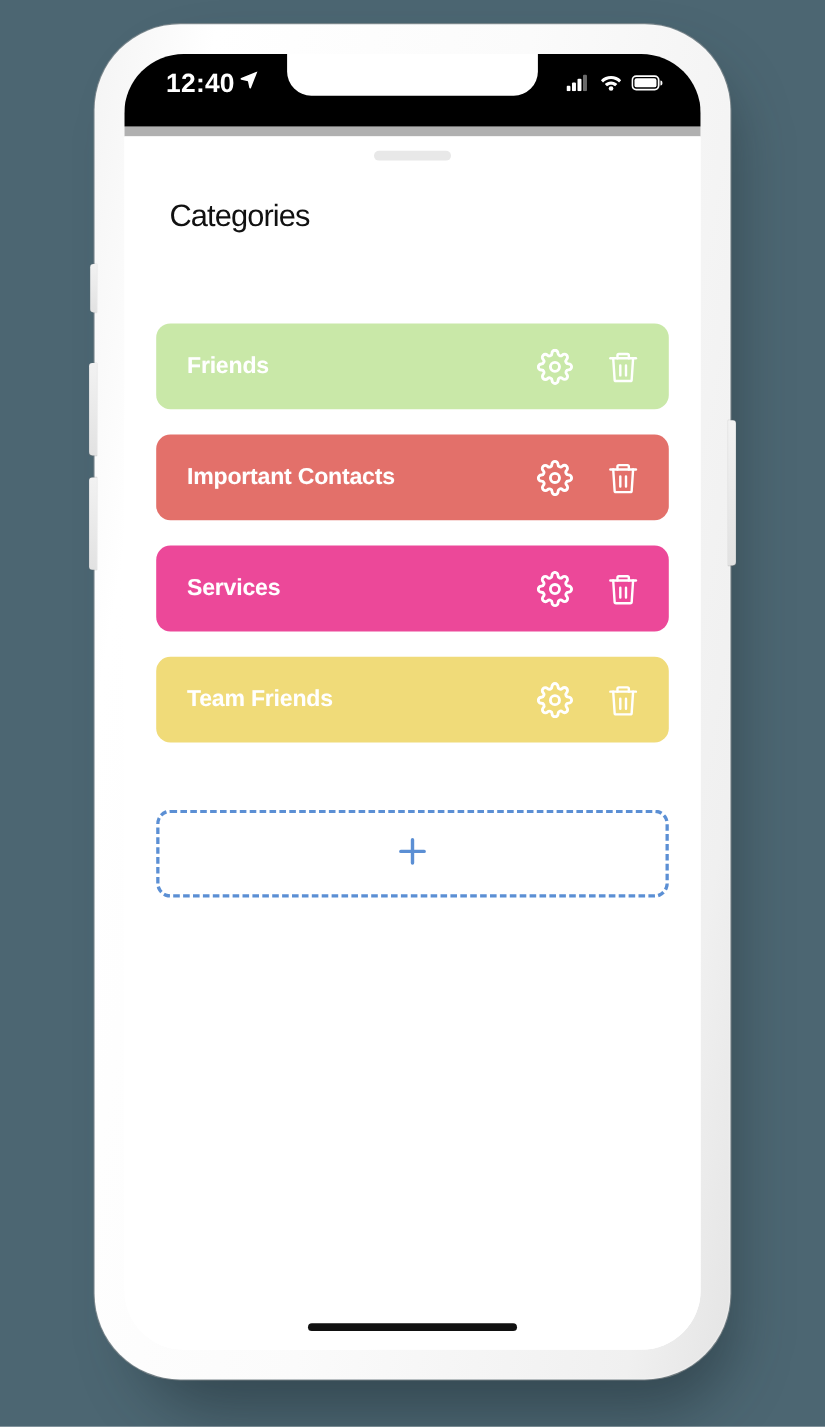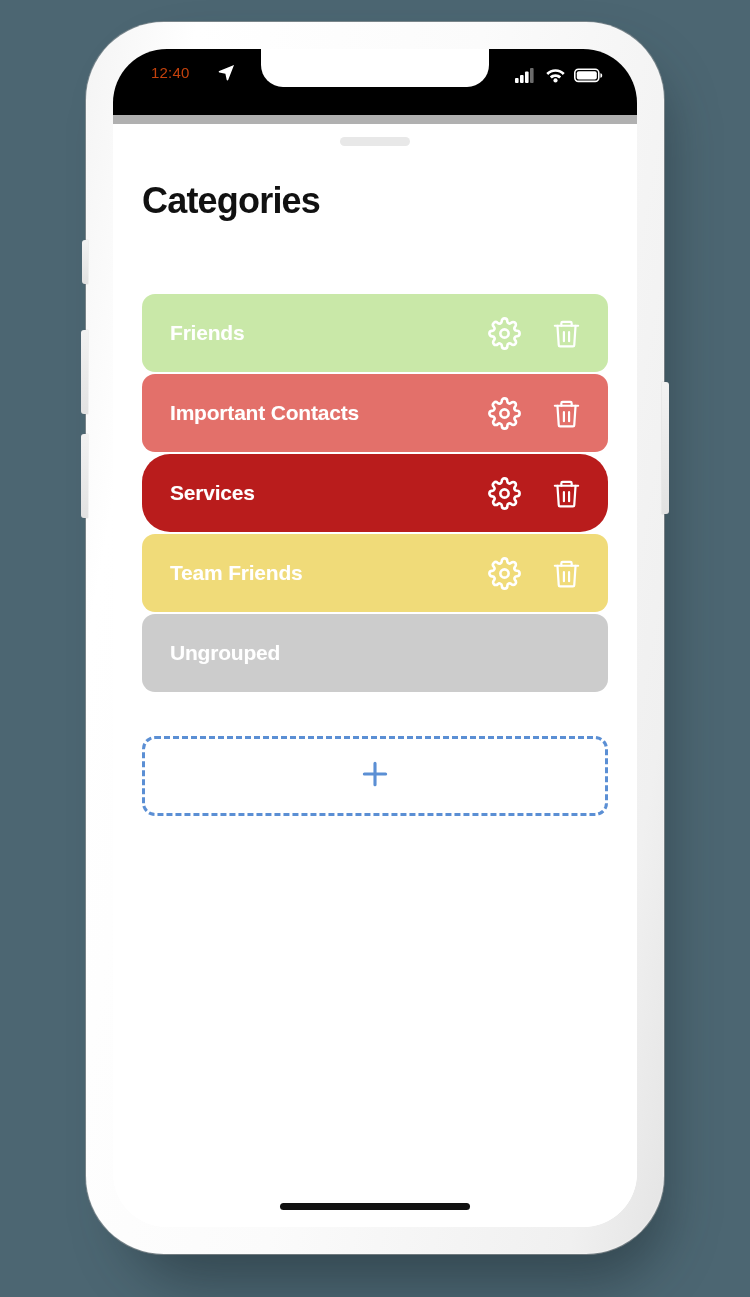--- a/index.html
+++ b/index.html
@@ -106,23 +106,23 @@
     top: -20px;
     width: 228px;
     height: 58px;
     background: #ffffff;
     border-radius: 0 0 22px 22px;
   }
   #status-time {
     position: absolute;
     left: 38px;
     top: 16px;
-    color: #c2410c;
-    font-size: 15px;
-    font-weight: normal;
+    color: #ffffff;
+    font-size: 24px;
+    font-weight: bold;
     letter-spacing: 0.2px;
     line-height: 1;
   }
   #location-arrow-icon {
     position: absolute;
     left: 104px;
     top: 14px;
   }
   #status-right {
     position: absolute;
@@ -154,40 +154,40 @@
     transform: translateX(-50%);
     top: 13px;
     width: 70px;
     height: 9px;
     border-radius: 5px;
     background: #e8e8e8;
   }
 
   #page-title {
     position: absolute;
-    left: 29px;
+    left: 41px;
     top: 56px;
-    font-size: 36px;
-    font-weight: bold;
+    font-size: 28px;
+    font-weight: normal;
     color: #111111;
     letter-spacing: -0.8px;
   }
 
   #category-list {
     position: absolute;
     left: 29px;
     top: 170px;
     width: 466px;
   }
 
   .category-row {
     position: relative;
     height: 78px;
     border-radius: 13px;
-    margin-bottom: 2px;
+    margin-bottom: 23px;
     display: flex;
     align-items: center;
     padding: 0 24px 0 28px;
   }
   .category-label {
     color: #ffffff;
     font-size: 21px;
     font-weight: bold;
     letter-spacing: -0.2px;
     flex: 1;
@@ -332,21 +332,21 @@
               <svg width="31" height="31" viewBox="0 0 24 24" fill="none" stroke="#ffffff" stroke-width="1.7" stroke-linecap="round" stroke-linejoin="round">
                 <path d="M3 6h18"></path>
                 <path d="M8 6V4a1 1 0 0 1 1-1h6a1 1 0 0 1 1 1v2"></path>
                 <path d="M5 6l1 15a1 1 0 0 0 1 1h10a1 1 0 0 0 1-1l1-15"></path>
                 <path d="M10 11v7M14 11v7"></path>
               </svg>
             </span>
           </span>
         </div>
 
-        <div class="category-row" style="background:#b91c1c;border-radius:28px;">
+        <div class="category-row" style="background:#ec4899;">
           <span class="category-label">Services</span>
           <span class="row-actions">
             <span class="icon-btn">
               <svg width="33" height="33" viewBox="0 0 24 24" fill="none" stroke="#ffffff" stroke-width="1.9" stroke-linecap="round" stroke-linejoin="round">
                 <circle cx="12" cy="12" r="3"></circle>
                 <path d="M19.4 15a1.65 1.65 0 0 0 .33 1.82l.06.06a2 2 0 1 1-2.83 2.83l-.06-.06a1.65 1.65 0 0 0-1.82-.33 1.65 1.65 0 0 0-1 1.51V21a2 2 0 0 1-4 0v-.09A1.65 1.65 0 0 0 9 19.4a1.65 1.65 0 0 0-1.82.33l-.06.06a2 2 0 1 1-2.83-2.83l.06-.06a1.65 1.65 0 0 0 .33-1.82 1.65 1.65 0 0 0-1.51-1H3a2 2 0 0 1 0-4h.09A1.65 1.65 0 0 0 4.6 9a1.65 1.65 0 0 0-.33-1.82l-.06-.06a2 2 0 1 1 2.83-2.83l.06.06a1.65 1.65 0 0 0 1.82.33H9a1.65 1.65 0 0 0 1-1.51V3a2 2 0 0 1 4 0v.09a1.65 1.65 0 0 0 1 1.51 1.65 1.65 0 0 0 1.82-.33l.06-.06a2 2 0 1 1 2.83 2.83l-.06.06a1.65 1.65 0 0 0-.33 1.82V9a1.65 1.65 0 0 0 1.51 1H21a2 2 0 0 1 0 4h-.09a1.65 1.65 0 0 0-1.51 1z"></path>
               </svg>
             </span>
             <span class="icon-btn">
               <svg width="31" height="31" viewBox="0 0 24 24" fill="none" stroke="#ffffff" stroke-width="1.7" stroke-linecap="round" stroke-linejoin="round">
@@ -372,23 +372,20 @@
               <svg width="31" height="31" viewBox="0 0 24 24" fill="none" stroke="#ffffff" stroke-width="1.7" stroke-linecap="round" stroke-linejoin="round">
                 <path d="M3 6h18"></path>
                 <path d="M8 6V4a1 1 0 0 1 1-1h6a1 1 0 0 1 1 1v2"></path>
                 <path d="M5 6l1 15a1 1 0 0 0 1 1h10a1 1 0 0 0 1-1l1-15"></path>
                 <path d="M10 11v7M14 11v7"></path>
               </svg>
             </span>
           </span>
         </div>
 
-        <div class="category-row" style="background:#cccccc;">
-          <span class="category-label">Ungrouped</span>
-        </div>
 
       </div>
 
       <div id="add-category-button">
         <span>
           <svg width="34" height="34" viewBox="0 0 24 24" fill="none" stroke="#5b8fd4" stroke-width="2.2" stroke-linecap="round">
             <path d="M12 4.5v15M4.5 12h15"></path>
           </svg>
         </span>
       </div>

